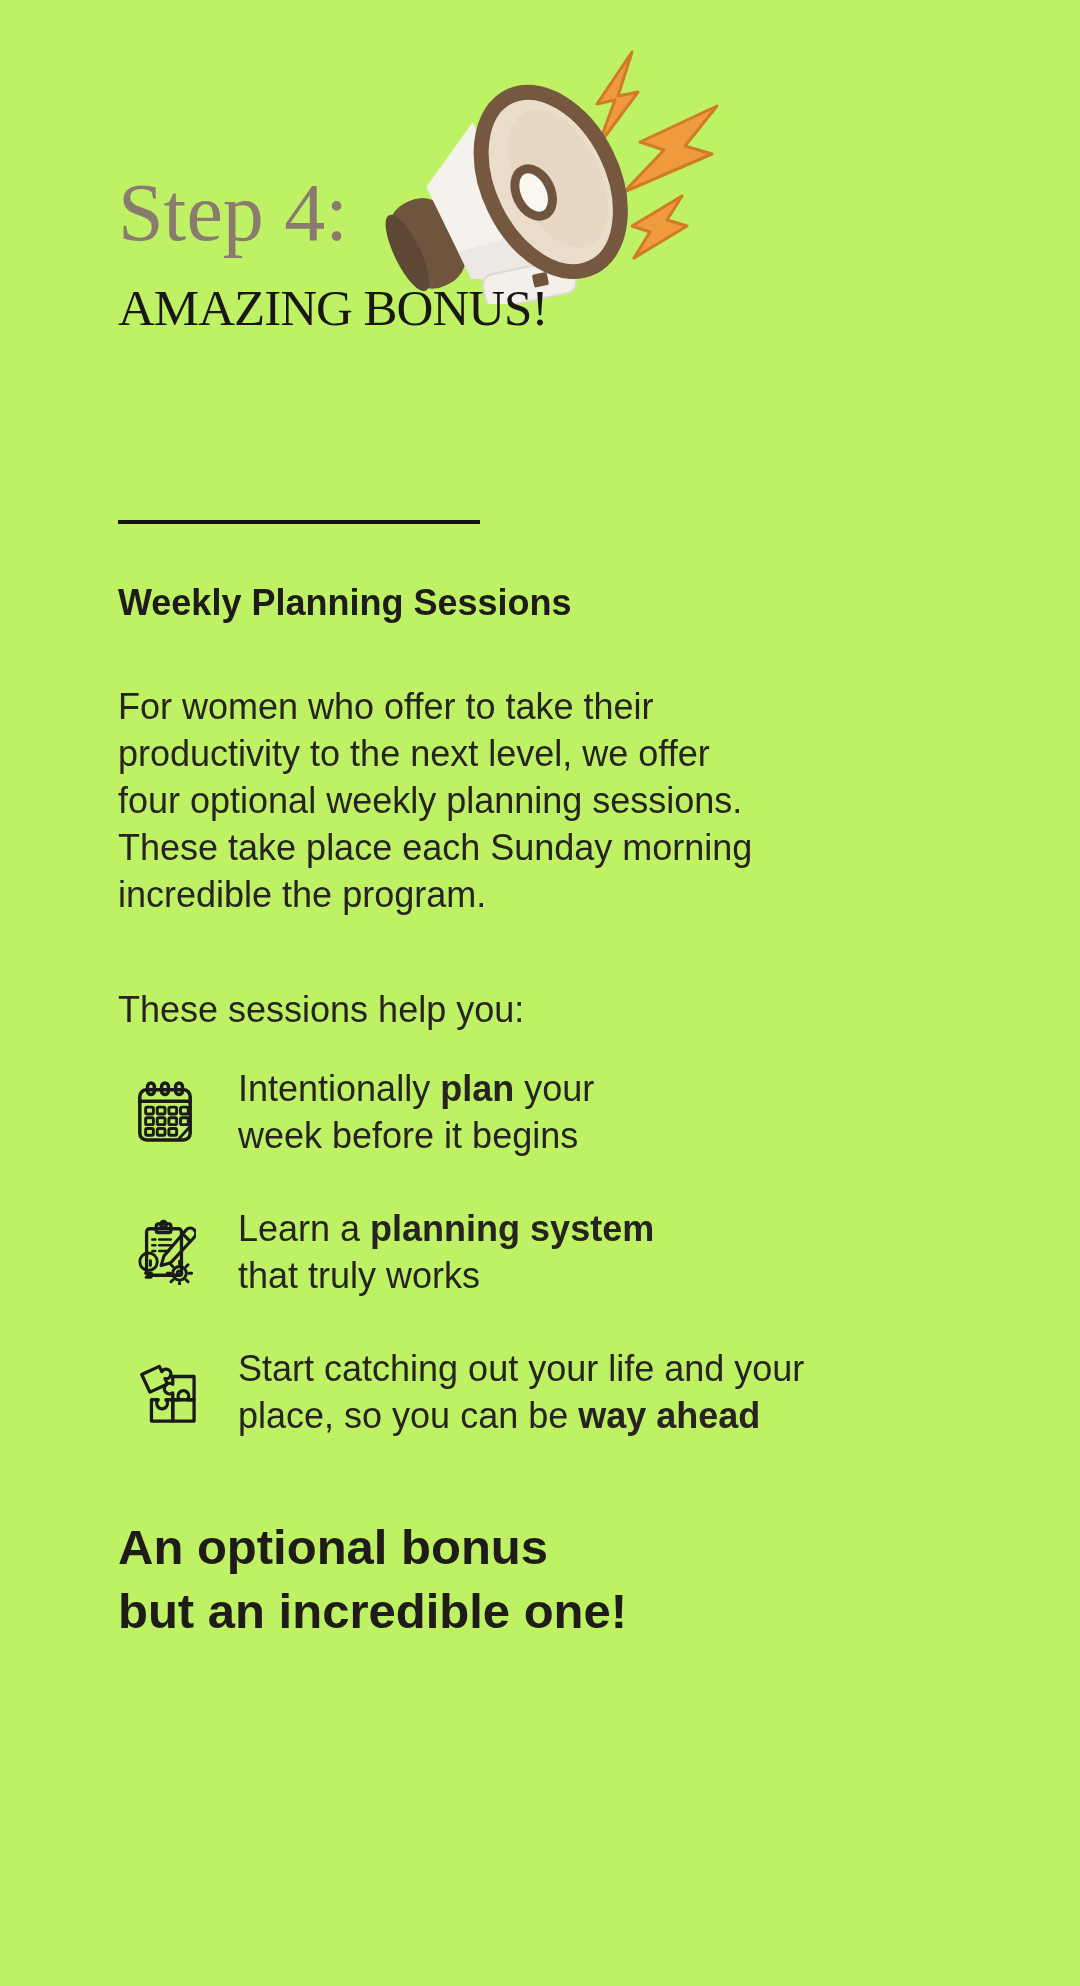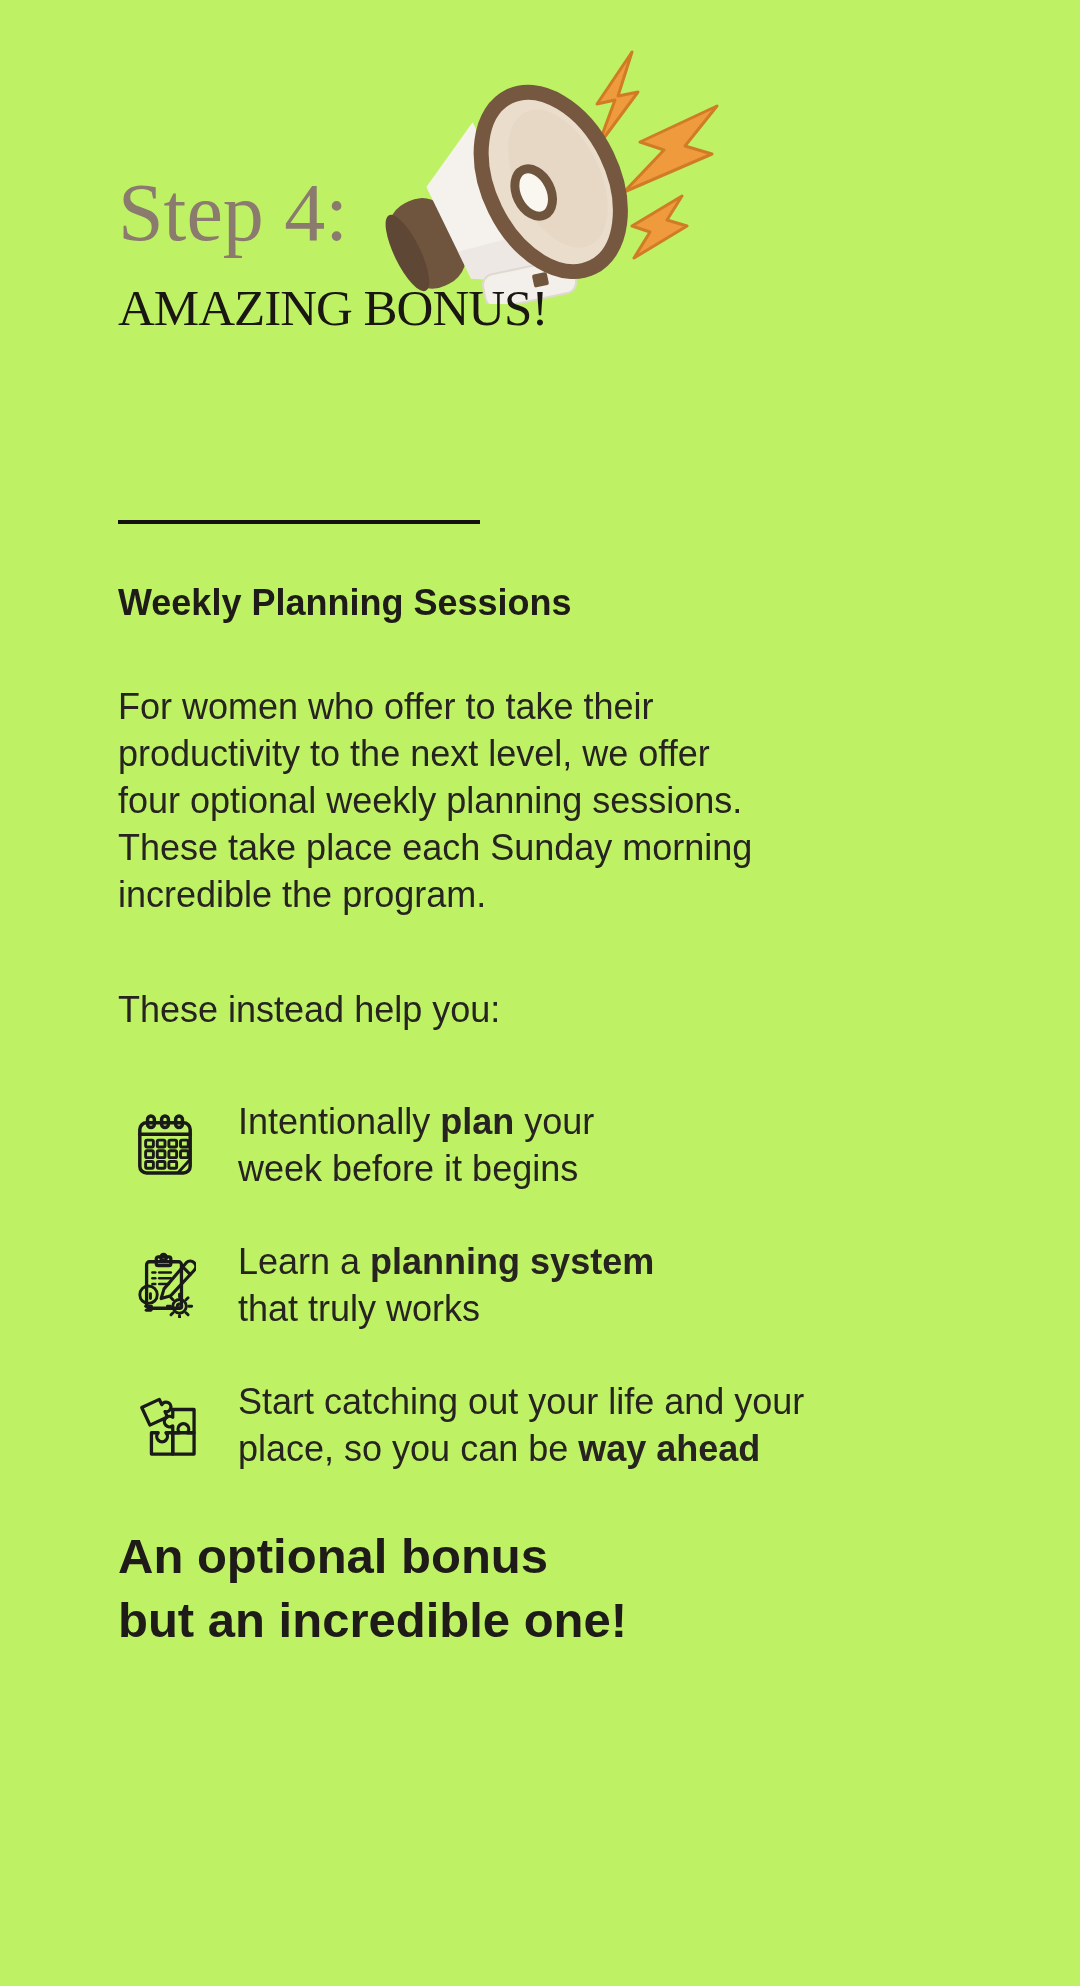--- a/index.html
+++ b/index.html
@@ -46,39 +46,39 @@
     color: #1E1B19;
   }
   .intro { margin-top: 57px; }
   .intro-line, .list-intro {
     font-size: 36px;
     line-height: 47px;
     color: #262320;
   }
   .list-intro { margin-top: 68px; }
 
-  .bullets { margin-top: 65px; }
+  .bullets { margin-top: 32px; }
   .bullet {
     display: flex;
     align-items: center;
     gap: 42px;
     padding-left: 16px;
     margin-bottom: 46px;
   }
   .bullet-icon { flex: 0 0 62px; width: 62px; }
   .bullet-icon svg { display: block; }
   .bullet-text {
     font-size: 36px;
     line-height: 47px;
     color: #262320;
   }
   .bullet-text .b, .bold { font-weight: bold; }
 
   .outro {
-    margin-top: 52px;
+    margin-top: 76px;
     font-size: 49px;
     font-weight: bold;
     line-height: 64px;
     color: #1E1B19;
   }
 
   .megaphone {
     position: absolute;
     left: 382px;
     top: 46px;
@@ -127,21 +127,21 @@
     <div class="sub-heading">Weekly Planning Sessions</div>
 
     <div class="intro">
       <div class="intro-line">For women who offer to take their</div>
       <div class="intro-line">productivity to the next level, we offer</div>
       <div class="intro-line">four optional weekly planning sessions.</div>
       <div class="intro-line">These take place each Sunday morning</div>
       <div class="intro-line">incredible the program.</div>
     </div>
 
-    <div class="list-intro">These instead help you:</div>
+    <div class="list-intro">These sessions help you:</div>
 
     <div class="bullets">
 
       <div class="bullet">
         <div class="bullet-icon">
           <svg width="62" height="66" viewBox="0 0 64 68" xmlns="http://www.w3.org/2000/svg">
             <g class="icon-stroke" stroke-width="3.6">
               <rect x="6" y="11" width="52" height="52" rx="7"></rect>
               <line x1="6" y1="23" x2="58" y2="23"></line>
               <rect x="14" y="4" width="7" height="12" rx="3.5"></rect>

